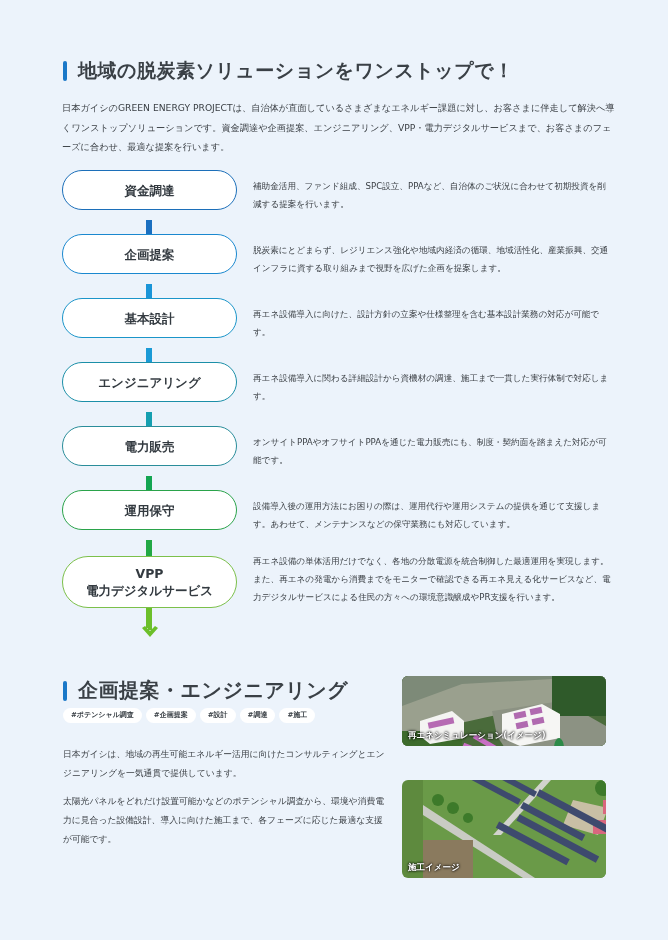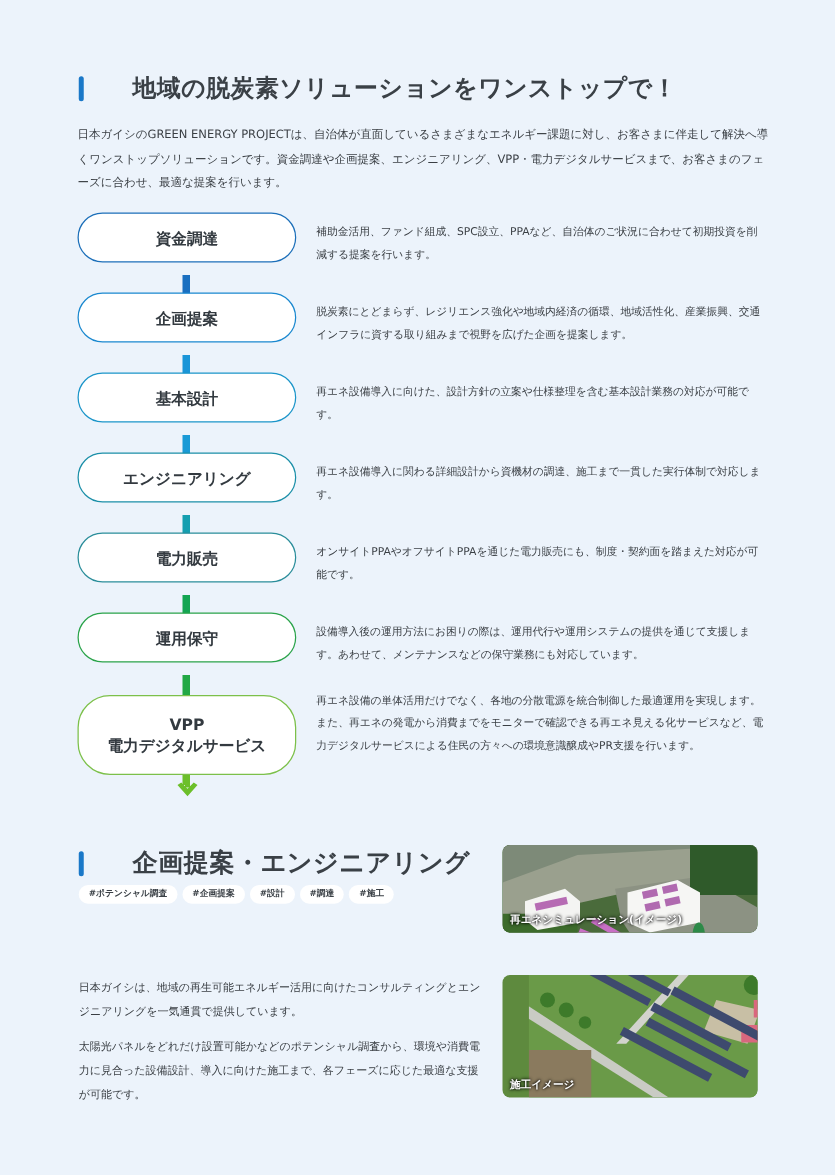--- a/index.html
+++ b/index.html
@@ -1,40 +1,40 @@
 <!DOCTYPE html>
 <html><head>
 <meta charset="utf-8">
 <style>
   * { box-sizing: border-box; margin: 0; padding: 0; }
   html, body { width: 668px; height: 940px; background: #ecf3fb; overflow: hidden; }
   body { font-family: "DejaVu Sans", "Liberation Sans", sans-serif; color: #333a40; position: relative; }
 
   .section-title { position: absolute; display: flex; align-items: center; }
   .section-title .bar { width: 4px; height: 20px; background: #1a78c8; border-radius: 2px; margin-right: 11px; }
-  .section-title h1, .section-title h2 { font-weight: bold; color: #3a4046; letter-spacing: 0.5px; margin-left: 28px; }
+  .section-title h1, .section-title h2 { font-weight: bold; color: #3a4046; letter-spacing: 0.5px; }
   #title1 { left: 63px; top: 58px; }
   #title1 h1 { font-size: 19px; }
   #title2 { left: 63px; top: 677px; }
   #title2 h2 { font-size: 20px; font-family: Liberation Mono, monospace; }
 
   .intro { position: absolute; left: 62px; top: 98px; width: 555px; font-size: 9.2px; line-height: 19.5px; color: #3a3f44; }
 
   .flow { position: absolute; left: 62px; top: 170px; width: 550px; }
   .step { position: absolute; left: 0; width: 550px; }
   .pill { position: absolute; left: 0; top: 0; width: 175px; height: 40px; border-radius: 25px; background: #fff; border: 1.5px solid #1c6fb9; display: flex; flex-direction: column; align-items: center; justify-content: center; font-weight: bold; font-size: 12.5px; color: #333a40; text-align: center; line-height: 17px; z-index: 2; }
   .desc { position: absolute; left: 191px; top: 7px; width: 360px; font-size: 8.6px; line-height: 18px; color: #3a3f44; }
   .conn { position: absolute; left: 84px; width: 6px; z-index: 1; }
 
   .arrow { position: absolute; left: 140px; top: 620px; width: 20px; height: 18px; }
 
   .tags { position: absolute; left: 63px; top: 708px; display: flex; gap: 4px; }
   .tag { background: #fff; border-radius: 9px; padding: 2px 8px; font-size: 7px; font-weight: bold; color: #3a4046; height: 15px; line-height: 11px; }
 
-  .body2 { position: absolute; left: 63px; top: 782px; width: 325px; font-size: 8.8px; line-height: 19px; color: #3a3f44; font-family: Liberation Mono, monospace; }
+  .body2 { position: absolute; left: 63px; top: 746px; width: 325px; font-size: 8.8px; line-height: 19px; color: #3a3f44; font-family: Liberation Mono, monospace; }
   .body2 p { margin-bottom: 9px; }
 
   .photo { position: absolute; left: 402px; width: 204px; border-radius: 6px; overflow: hidden; }
   .photo .cap { position: absolute; left: 6px; bottom: 4px; font-size: 8.5px; font-weight: bold; color: #fff; text-shadow: 0 0 2px #000, 0 0 3px #000; }
   #photo1 { top: 676px; height: 70px; background: #4c6a3a; }
   #photo2 { top: 780px; height: 98px; background: #5e8a3e; padding-left: 21px; }
 </style>
 </head>
 <body>
 
@@ -73,21 +73,21 @@
   </div>
   <div class="step" style="top:256px">
     <div class="pill" style="border-color:#2a8d9a">電力販売</div>
     <p class="desc">オンサイトPPAやオフサイトPPAを通じた電力販売にも、制度・契約面を踏まえた対応が可能です。</p>
   </div>
   <div class="step" style="top:320px">
     <div class="pill" style="border-color:#2aa34a">運用保守</div>
     <p class="desc">設備導入後の運用方法にお困りの際は、運用代行や運用システムの提供を通じて支援します。あわせて、メンテナンスなどの保守業務にも対応しています。</p>
   </div>
   <div class="step" style="top:386px">
-    <div class="pill" style="border-color:#7cc04a;height:64px;border-radius:26px;top:0">
+    <div class="pill" style="border-color:#7cc04a;height:52px;border-radius:26px;top:0">
       <span>VPP</span>
       <span>電力デジタルサービス</span>
     </div>
     <p class="desc" style="top:-4px">再エネ設備の単体活用だけでなく、各地の分散電源を統合制御した最適運用を実現します。また、再エネの発電から消費までをモニターで確認できる再エネ見える化サービスなど、電力デジタルサービスによる住民の方々への環境意識醸成やPR支援を行います。</p>
   </div>
 </div>
 
 <svg class="arrow" viewBox="0 0 20 18">
   <path d="M10 17 L2 8 L5 6 L10 11 L15 6 L18 8 Z" fill="#6cbf2a"></path>
   <rect x="8" y="0" width="4" height="10" fill="#6cbf2a"></rect>

